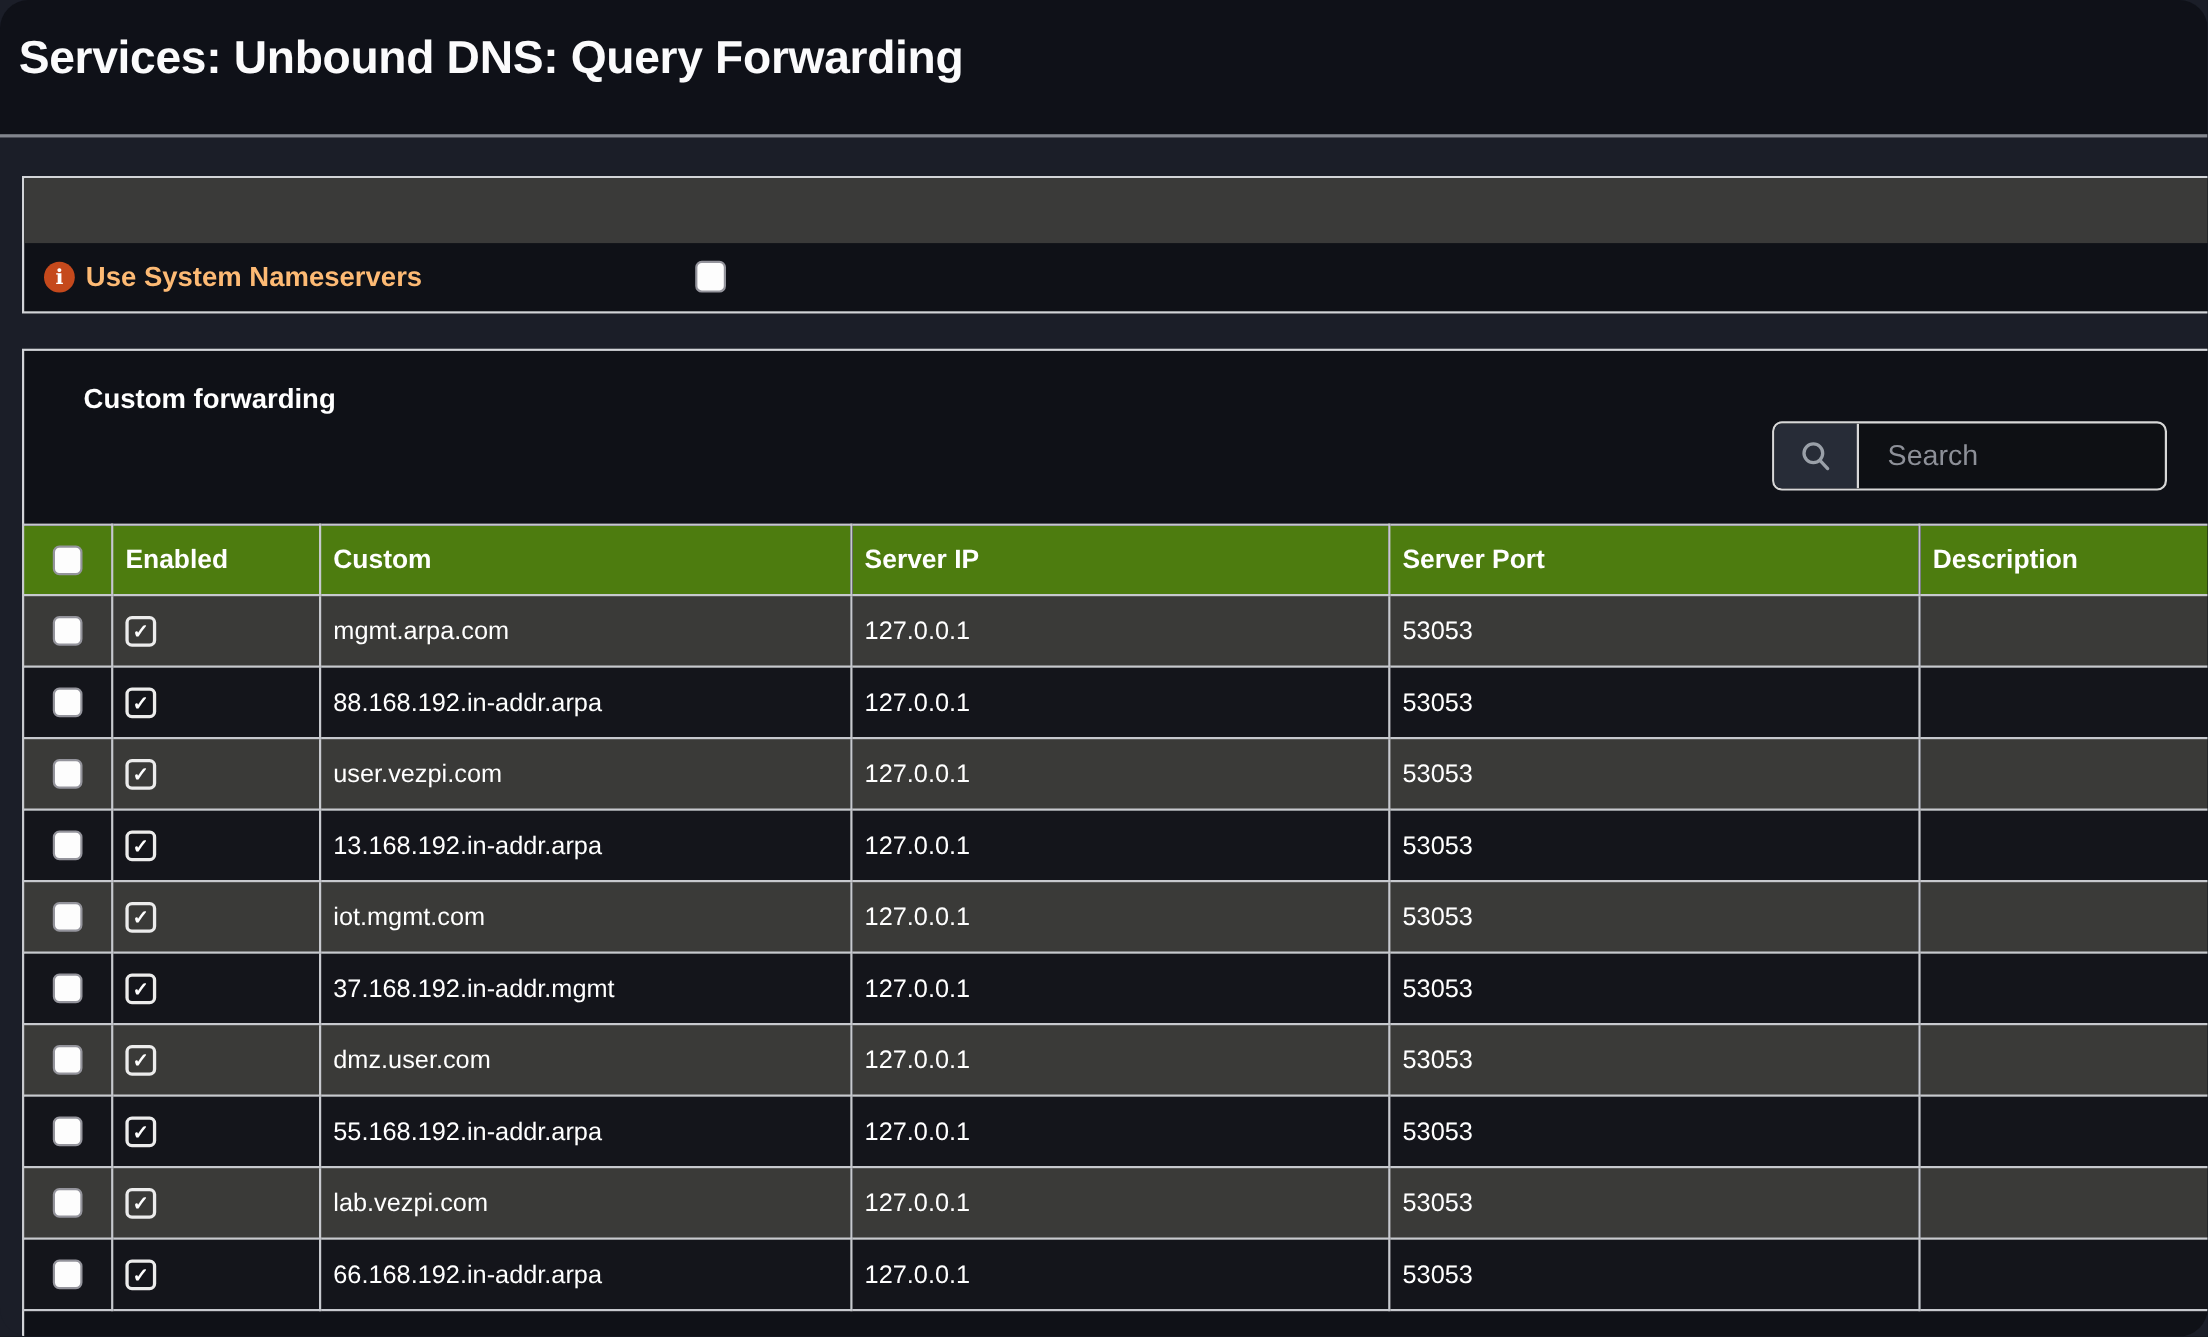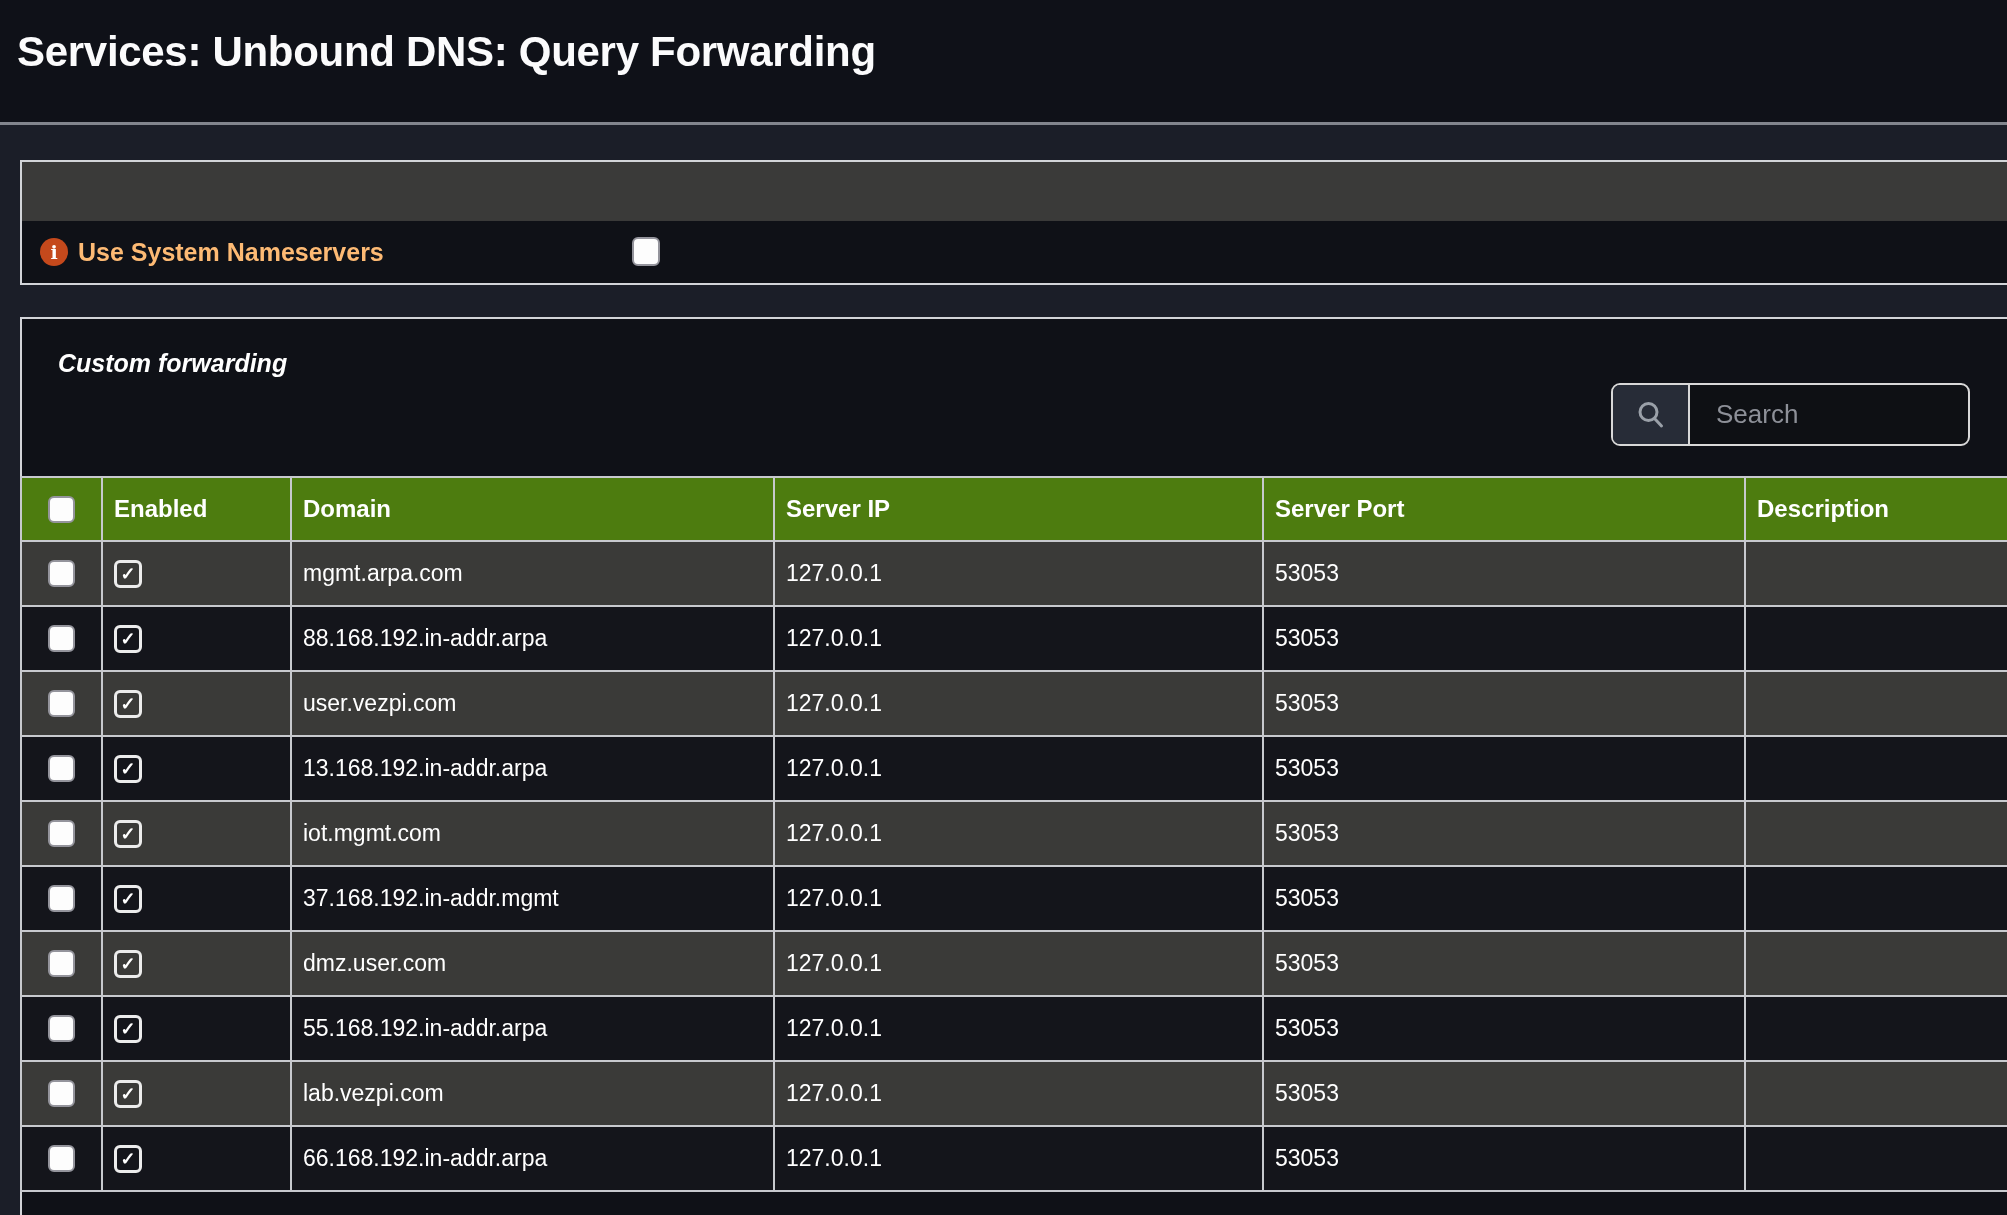--- a/index.html
+++ b/index.html
@@ -1,18 +1,18 @@
 <!DOCTYPE html>
 <html><head>
 <meta charset="utf-8">
 <style>
   html,body{margin:0;padding:0;background:#1b1e28;}
   #stage{
     position:relative;width:2007px;height:1215px;overflow:hidden;
-    background:#1b1e28;font-family:"Liberation Sans",sans-serif;
+    background:#1b1e28;font-family:"Liberation Sans",sans-serif;border-radius:26px;
   }
   
   .titlebar{
     position:absolute;left:0;top:0;width:100%;height:125px;
     background:#0f1118;border-bottom:3px solid #82858d;box-sizing:border-box;
   }
   .page-title{
     position:absolute;left:17px;top:28px;margin:0;
     font-size:42px;font-weight:bold;color:#fbfbfc;letter-spacing:-0.3px;white-space:nowrap;
   }
@@ -31,22 +31,22 @@
   }
   .field-label{margin-left:10px;font-size:25px;font-weight:bold;color:#fdba74;white-space:nowrap;}
   .cb-plain{
     display:block;width:28px;height:29px;box-sizing:border-box;
     background:#fdfdfd;border:2px solid #94949c;border-radius:6px;
   }
   .field-checkbox{position:absolute;left:610px;top:16px;}
   
   .panel-forwarding{top:317px;height:940px;}
   .section-heading{
-    position:absolute;left:36px;top:30px;margin:0;
-    font-size:25px;font-weight:bold;font-style:italic;color:#ffffff;white-space:nowrap;
+    position:absolute;left:54px;top:30px;margin:0;
+    font-size:25px;font-weight:bold;color:#ffffff;white-space:nowrap;
   }
   .search-group{
     position:absolute;left:1589px;top:64px;width:359px;height:63px;box-sizing:border-box;
     display:flex;border:2px solid #d8d8d8;border-radius:9px;overflow:hidden;background:#0e1014;
   }
   .search-btn{
     width:77px;flex:0 0 auto;background:#272c37;border:none;margin:0;padding:0;
     border-right:2px solid #d8d8d8;display:flex;align-items:center;justify-content:center;cursor:pointer;
   }
   .search-input{
@@ -119,21 +119,21 @@
         <col style="width:489px">
           <col style="width:482px">
           <col style="width:480px">
       </colgroup>
       <thead>
         <tr>
           <th class="c-sel">
             <span class="cb-plain"></span>
           </th>
           <th>Enabled</th>
-          <th>Domain</th>
+          <th>Custom</th>
           <th>Server IP</th>
           <th>Server Port</th>
           <th>Description</th>
         </tr>
       </thead>
       <tbody>
   <tr>
     <td class="c-sel">
       <span class="cb-plain"></span>
     </td>

